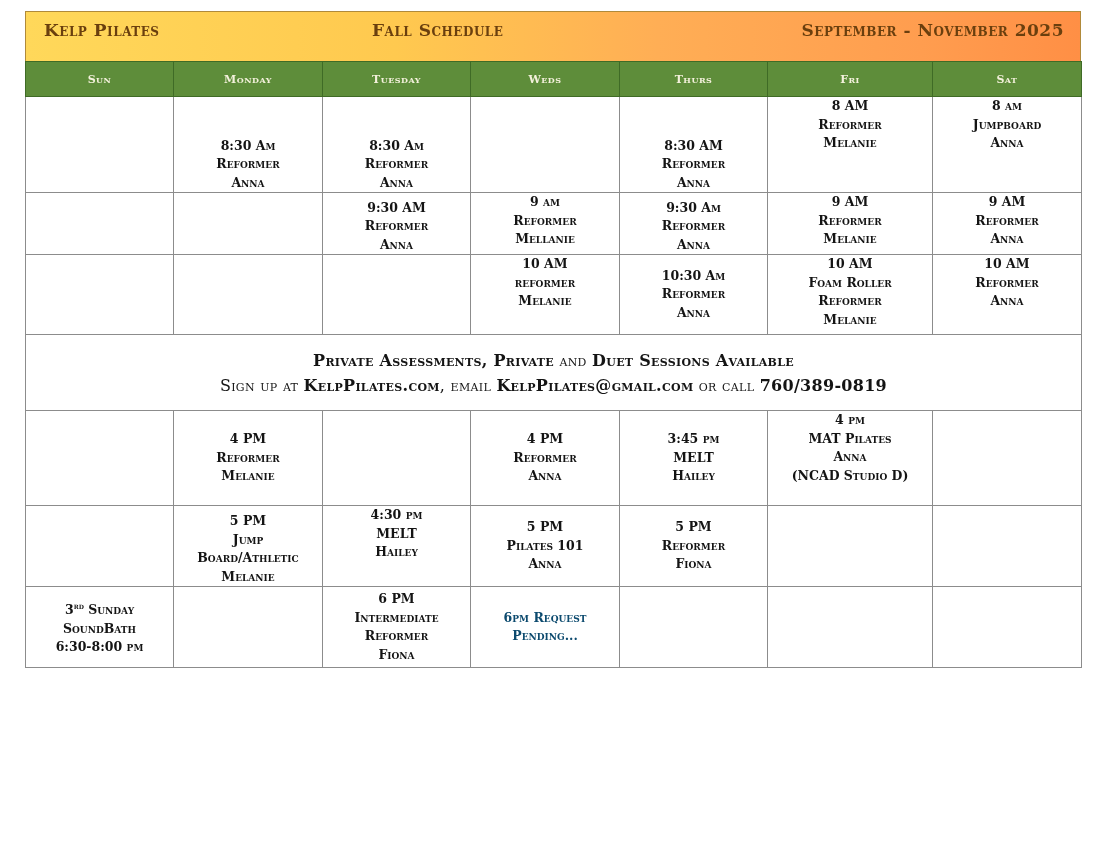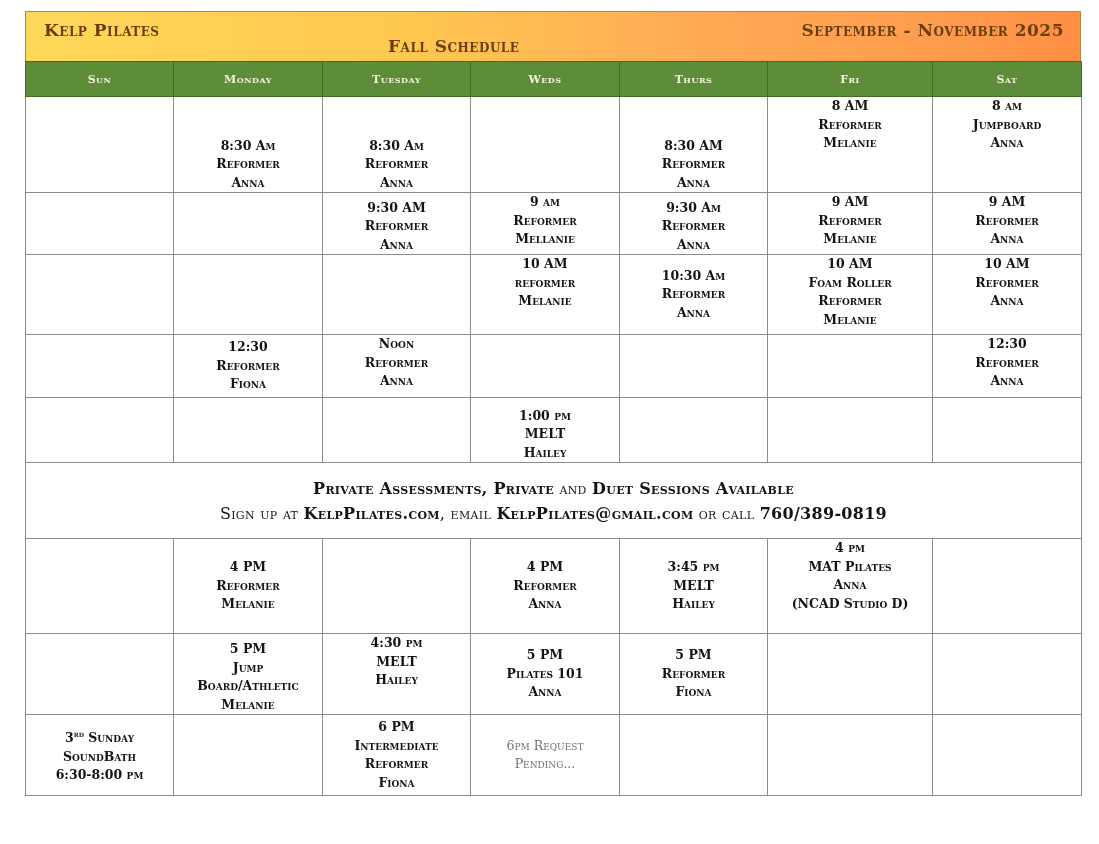--- a/index.html
+++ b/index.html
@@ -5,32 +5,32 @@
   html, body { margin:0; padding:0; background:#ffffff; }
   body { width:1099px; height:844px; position:relative; overflow:hidden;
          font-family:"DejaVu Serif", "Liberation Serif", serif; }
   .sheet { position:absolute; left:25px; top:11px; width:1056px; }
   .title-bar { height:49px; border:1px solid #b08a3a; border-bottom:none;
       background:linear-gradient(90deg,#ffd85a 0%,#ffc94f 35%,#ffae55 60%,#ff9d4f 85%,#ff8f45 100%);
       position:relative; }
   .title-bar span { position:absolute; top:8px; color:#6a3f0e; font-weight:bold;
       font-variant:small-caps; font-size:17px; letter-spacing:0.5px; white-space:nowrap; }
   .t-left { left:18px; }
-  .t-mid { left:362px;margin-top:16px; }
+  .t-mid { left:346px; }
   .t-right { right:16px; }
   table { border-collapse:collapse; width:1056px; table-layout:fixed; }
   th { background:#5e8d3a; color:#f4f1dc; font-weight:bold; font-size:11px;
        font-variant:small-caps; height:18px; padding:8px; border:1px solid #3f6b26;
        border-top:1px solid #3f6b26; letter-spacing:0.5px; }
   td { border:1px solid #8c8c8c; text-align:center; vertical-align:middle; padding:0;
        font-size:12.5px; font-weight:bold; font-variant:small-caps; color:#141414; line-height:18.5px; }
   td.top { vertical-align:top; }
   td.bottom { vertical-align:bottom; }
   td .line { display:block; white-space:nowrap; }
-  td.pending { font-weight:normal; color:#737373; }
+  td.pending { font-weight:bold; color:#0c4a6e; }
   .banner td { font-weight:normal; font-variant:small-caps; }
   .banner .b1 { font-size:16px; font-weight:bold; display:block; line-height:25px; letter-spacing:0.3px; }
   .banner .b2 { font-size:16px; display:block; line-height:25px; letter-spacing:0.3px; }
   .banner b { font-weight:bold; }
   .banner .n { font-weight:normal; }
   sup { font-size:8px; }
 </style>
 </head>
 <body>
 
@@ -140,54 +140,20 @@
             <span class="line">Foam Roller</span>
             <span class="line">Reformer</span>
             <span class="line">Melanie</span>
           </td>
           <td class="top">
             <span class="line">10 AM</span>
             <span class="line">Reformer</span>
             <span class="line">Anna</span>
           </td>
         </tr>
-        <tr style="height: 63px;">
-          <td></td>
-          <td>
-            <span class="line">12:30</span>
-            <span class="line">Reformer</span>
-            <span class="line">Fiona</span>
-          </td>
-          <td class="top">
-            <span class="line">Noon</span>
-            <span class="line">Reformer</span>
-            <span class="line">Anna</span>
-          </td>
-          <td></td>
-          <td></td>
-          <td></td>
-          <td class="top">
-            <span class="line">12:30</span>
-            <span class="line">Reformer</span>
-            <span class="line">Anna</span>
-          </td>
-        </tr>
-        <tr style="height: 65px;">
-          <td></td>
-          <td></td>
-          <td></td>
-          <td class="bottom">
-            <span class="line">1:00 pm</span>
-            <span class="line">MELT</span>
-            <span class="line">Hailey</span>
-          </td>
-          <td></td>
-          <td></td>
-          <td></td>
-        </tr>
       </tbody>
     <tbody class="banner">
       <tr style="height:76px">
         <td colspan="7">
           <span class="b1"><span>Private Assessments, Private</span><span class="n"> and </span><span>Duet Sessions Available</span></span>
           <span class="b2"><span>Sign up at </span><b>KelpPilates.com</b><span>, email </span><b>KelpPilates@gmail.com</b><span> or call </span><b>760/389-0819</b></span>
         </td>
       </tr>
     </tbody>
     <tbody id="evening-body">

